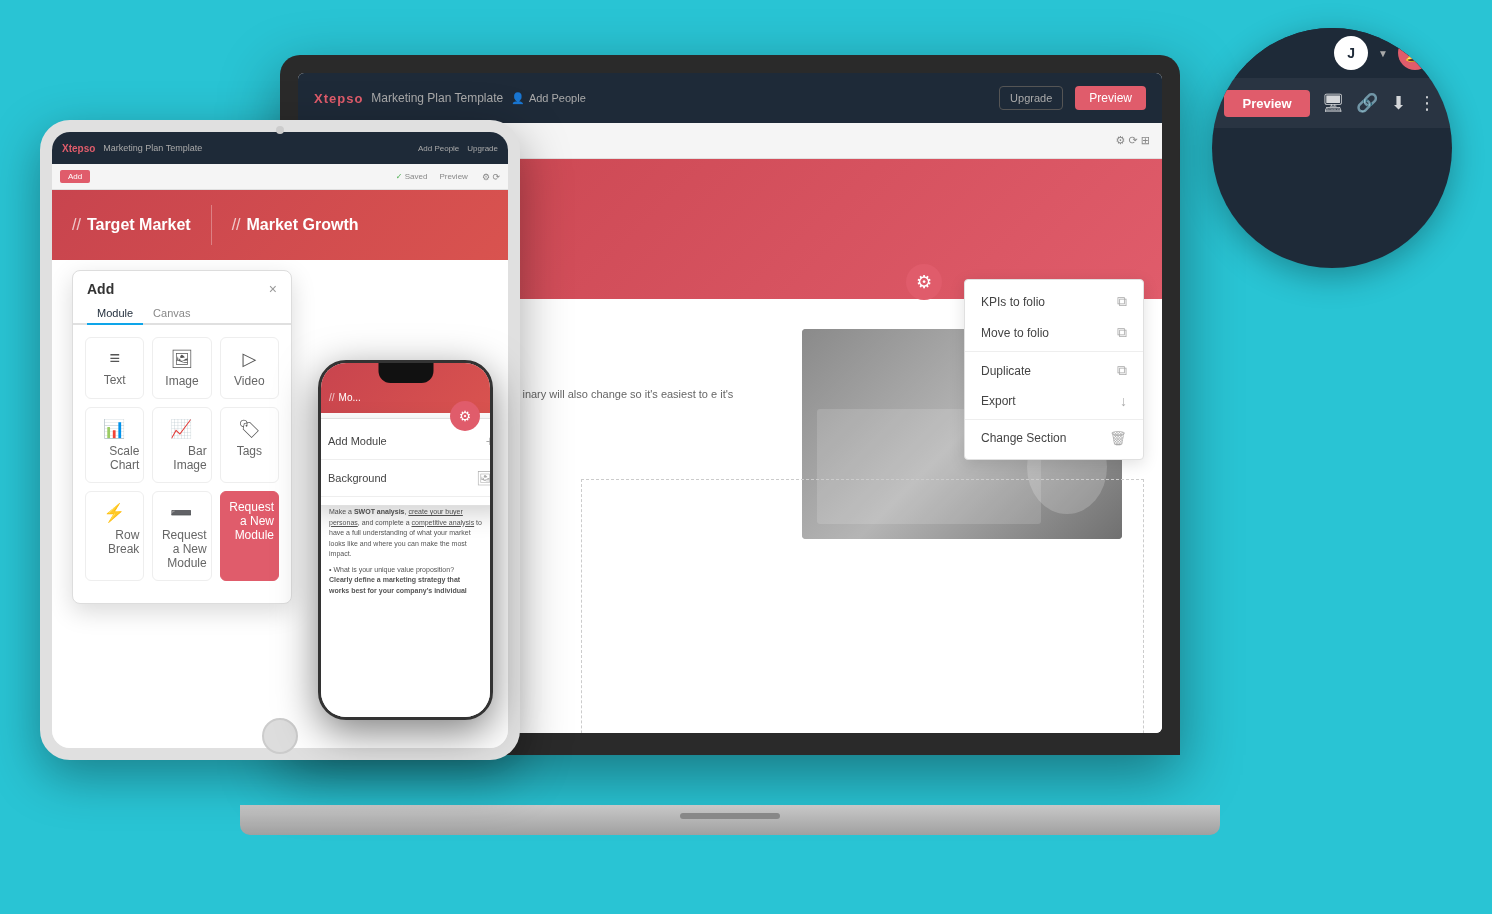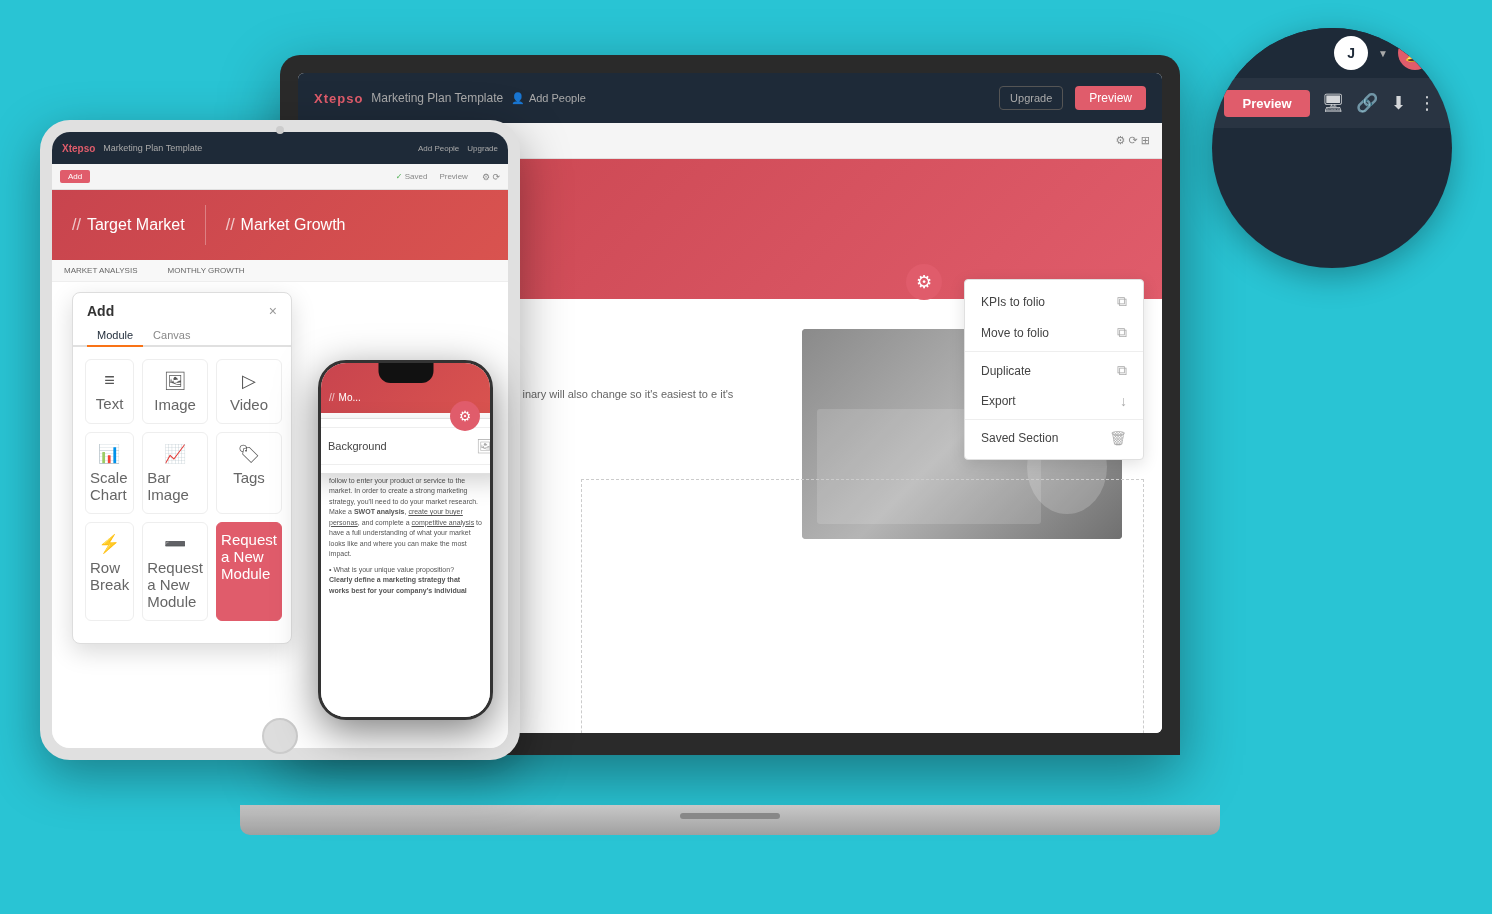--- a/index.html
+++ b/index.html
@@ -273,21 +273,21 @@
 
     .ts-header {
       height: 70px;
       background: linear-gradient(135deg, #c8444e, #d9534f);
       display: flex; align-items: center; padding: 0 20px; gap: 20px;
     }
     .ts-header-item {
       display: flex; align-items: center; gap: 6px;
     }
     .ts-header-slash { color: #fff; font-size: 16px; font-weight: 300; opacity: 0.7; }
-    .ts-header-text { color: #fff; font-size: 16px; font-weight: 400; }
+    .ts-header-text { color: #fff; font-size: 16px; font-weight: 700; }
     .ts-header-divider {
       width: 1px; height: 40px; background: rgba(255,255,255,0.3);
     }
 
     .ts-subheader {
       height: 22px;
       background: #f8f8f8;
       border-bottom: 1px solid #eee;
       display: flex; align-items: center; padding: 0 12px; gap: 30px;
       font-size: 8px; color: #666;
@@ -319,35 +319,35 @@
     }
     .ts-add-title { font-size: 14px; font-weight: 600; color: #333; }
     .ts-add-close { color: #999; font-size: 14px; cursor: pointer; }
     .ts-add-tabs {
       display: flex; border-bottom: 2px solid #e0e0e0; padding: 0 14px;
     }
     .ts-add-tab {
       padding: 4px 10px; font-size: 11px; color: #888; cursor: pointer;
     }
     .ts-add-tab.active {
-      color: #1e2a38; border-bottom: 2px solid #f97316; margin-bottom: -2px;
+      color: #1e2a38; border-bottom: 2px solid #0ea5e9; margin-bottom: -2px;
     }
     .ts-add-grid {
       display: grid;
       grid-template-columns: repeat(3, 1fr);
       gap: 8px;
       padding: 12px;
     }
     .ts-add-item {
       display: flex; flex-direction: column; align-items: center; gap: 4px;
       padding: 10px 4px; border: 1px solid #eee; border-radius: 6px;
       cursor: pointer;
     }
     .ts-add-item-icon { font-size: 18px; color: #555; }
-    .ts-add-item-label { font-size: 15px; color: #666; text-align: left; }
+    .ts-add-item-label { font-size: 12px; color: #666; text-align: right; }
     .ts-add-item.special {
       background: #e05c6b; color: #fff; border-color: #e05c6b;
       padding: 8px 4px;
     }
     .ts-add-item.special .ts-add-item-label { color: #fff; }
 
     
     .phone {
       position: absolute;
       left: 318px;
@@ -579,21 +579,21 @@
             <div class="ls-context-item">
               <span>Duplicate</span>
               <span class="ls-context-icon">⧉</span>
             </div>
             <div class="ls-context-item">
               <span>Export</span>
               <span class="ls-context-icon">↓</span>
             </div>
             <div class="ls-context-divider"></div>
             <div class="ls-context-item">
-              <span>Saved Section</span>
+              <span>Change Section</span>
               <span class="ls-context-icon">🗑</span>
             </div>
           </div>
         </div>
       </div>
     </div>
   </div>
   <div class="laptop-base"></div>
 </div>
 
@@ -626,24 +626,20 @@
           <span class="ts-header-slash">//</span>
           <span class="ts-header-text">Target Market</span>
         </div>
         <div class="ts-header-divider"></div>
         <div class="ts-header-item">
           <span class="ts-header-slash">//</span>
           <span class="ts-header-text">Market Growth</span>
         </div>
       </div>
 
-      <div class="ts-subheader">
-        <span>MARKET ANALYSIS</span>
-        <span>MONTHLY GROWTH</span>
-      </div>
 
       <div class="ts-body">
 
         <div style="position:absolute;top:0;left:0;right:0;bottom:0;padding:10px 120px;opacity:0.3;">
           <div style="font-size:9px;color:#e05c6b;margin-bottom:6px;">Target M...</div>
           <div style="font-size:7px;color:#555;line-height:1.5;">Key Performance<br>company is req<br>whether your c<br>strong KPIs spec</div>
         </div>
 
         <div class="ts-add-dialog">
           <div class="ts-add-header">
@@ -717,20 +713,24 @@
         </div>
         <div class="ps-text">
           • What is your unique value proposition?<br>
           <span style="font-weight:700;">Clearly define a marketing strategy that works best for your company's individual</span>
         </div>
       </div>
     </div>
 
     <div class="phone-popup">
       <div class="phone-popup-gear">⚙</div>
+      <div class="phone-popup-item">
+        <span>Add Module</span>
+        <span class="phone-popup-icon">+</span>
+      </div>
       <div class="phone-popup-divider"></div>
       <div class="phone-popup-item">
         <span>Background</span>
         <span class="phone-popup-icon">🖼</span>
       </div>
       <div class="phone-popup-divider"></div>
     </div>
   </div>
 </div>
 

